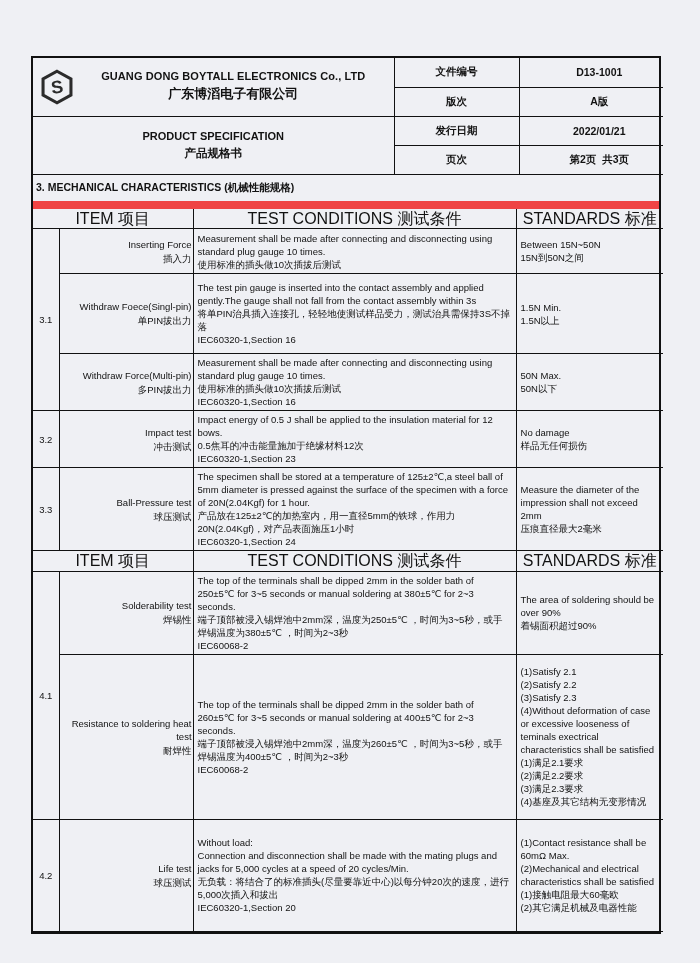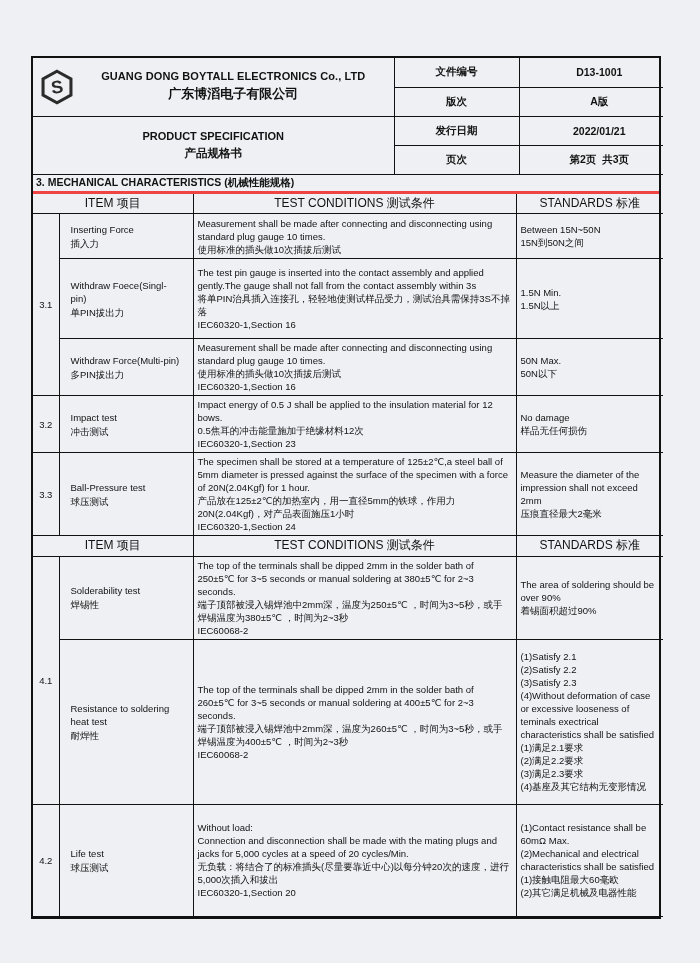--- a/index.html
+++ b/index.html
@@ -30,33 +30,33 @@
   .company-en { font-weight:bold; font-size:11px; letter-spacing:.1px;text-align:center; }
   .company-zh { font-weight:bold; font-size:13px; margin-top:3px; }
   .product { text-align:center; }
   .product-en { font-weight:bold; font-size:11px; }
   .product-zh { font-weight:bold; font-size:11.5px; margin-top:4px; }
   .lbl { text-align:center; font-weight:bold; font-size:10.5px; }
   .val { text-align:center; font-weight:bold; font-size:10.5px; white-space:pre;padding-left:16px; }
 
   
   .sec-title {
-    border-top:2px solid #111; border-bottom:3px solid #ef4444;
-    height:19px; display:flex; align-items:center;
+    border-top:2px solid #111; border-bottom:8px solid #ef4444;
+    height:34px; display:flex; align-items:center;
     font-weight:bold; font-size:10.5px; padding-left:3px;
   }
   .sec-title:first-of-type { border-top:none; }
 
   
   .main td { font-size:9.5px; line-height:13px; }
   .main tr.cols td {
-    height:20px; text-align:center; font-size:12px; border-top:none;
+    height:20px; text-align:center; font-size:16px; border-top:none;
   }
   .num { text-align:center; font-size:9.5px; }
-  .item { text-align:left; padding:2px 11px; }
+  .item { text-align:right; padding:2px 1px; }
   .item-zh { margin-top:1px; font-size:9.5px; }
   .test { padding:2px 4px; white-space:pre-line;margin-top:8px; }
   .std  { padding:2px 4px; white-space:pre-line; }
 
   tr.r-h45 { height:45px; } tr.r-h80 { height:80px; } tr.r-h57 { height:57px; }
   tr.r-h51 { height:51px; } tr.r-h82 { height:82px; } tr.r-h83 { height:83px; }
   tr.r-h165 { height:165px; } tr.r-h112 { height:112px; }
 </style>
 </head>
 <body>

